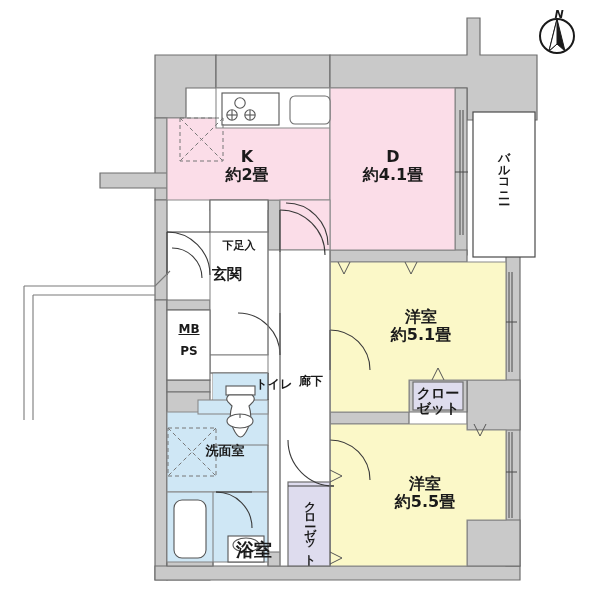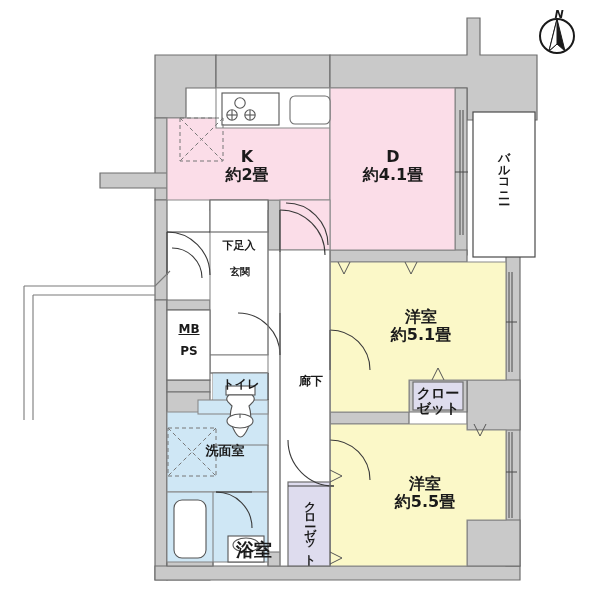--- a/index.html
+++ b/index.html
@@ -303,30 +303,30 @@
     <span class="sub">約5.1畳</span>
   </div>
 
   <div class="lbl lbl-room" style="left:382px; top:475px; width:86px;">
     <span>洋室</span>
     <span class="sub">約5.5畳</span>
   </div>
 
   <div class="lbl lbl-small vertical" style="left:497px; top:143px;">バルコニー</div>
 
-  <div class="lbl lbl-small" style="left:219px; top:266px; width:42px; font-size:10px;">玄関</div>
+  <div class="lbl lbl-small" style="left:206px; top:266px; width:42px; font-size:15px;">玄関</div>
 
   <div class="lbl lbl-small" style="left:213px; top:208px; width:52px; font-size:11px;margin-top:32px;">下足入</div>
 
   <div class="lbl lbl-mono" style="left:172px; top:323px; width:34px;text-decoration:underline;">MB</div>
 
   <div class="lbl lbl-mono" style="left:172px; top:345px; width:34px;">PS</div>
 
   <div class="lbl lbl-small" style="left:216px; top:379px; width:50px; font-size:11px; opacity:0;"></div>
-  <div class="lbl lbl-small" style="left:214px; top:378px; width:54px; font-size:12px;">トイレ</div>
+  <div class="lbl lbl-small" style="left:214px; top:378px; width:54px; font-size:12px;padding-left:33px;">トイレ</div>
 
   <div class="lbl lbl-small" style="left:292px; top:344px; width:26px; font-size:12px; line-height:1.0;">
     <span style="display:inline-block; width:12px; word-break:break-all;margin-top:31px;">廊下</span>
   </div>
 
   <div class="lbl lbl-small" style="left:196px; top:444px; width:58px; font-size:13px;">洗面室</div>
 
   <div class="lbl lbl-small" style="left:232px; top:540px; width:44px; font-size:18px;">浴室</div>
 
   <div class="lbl lbl-tiny" style="left:415px; top:386px; width:46px;">

